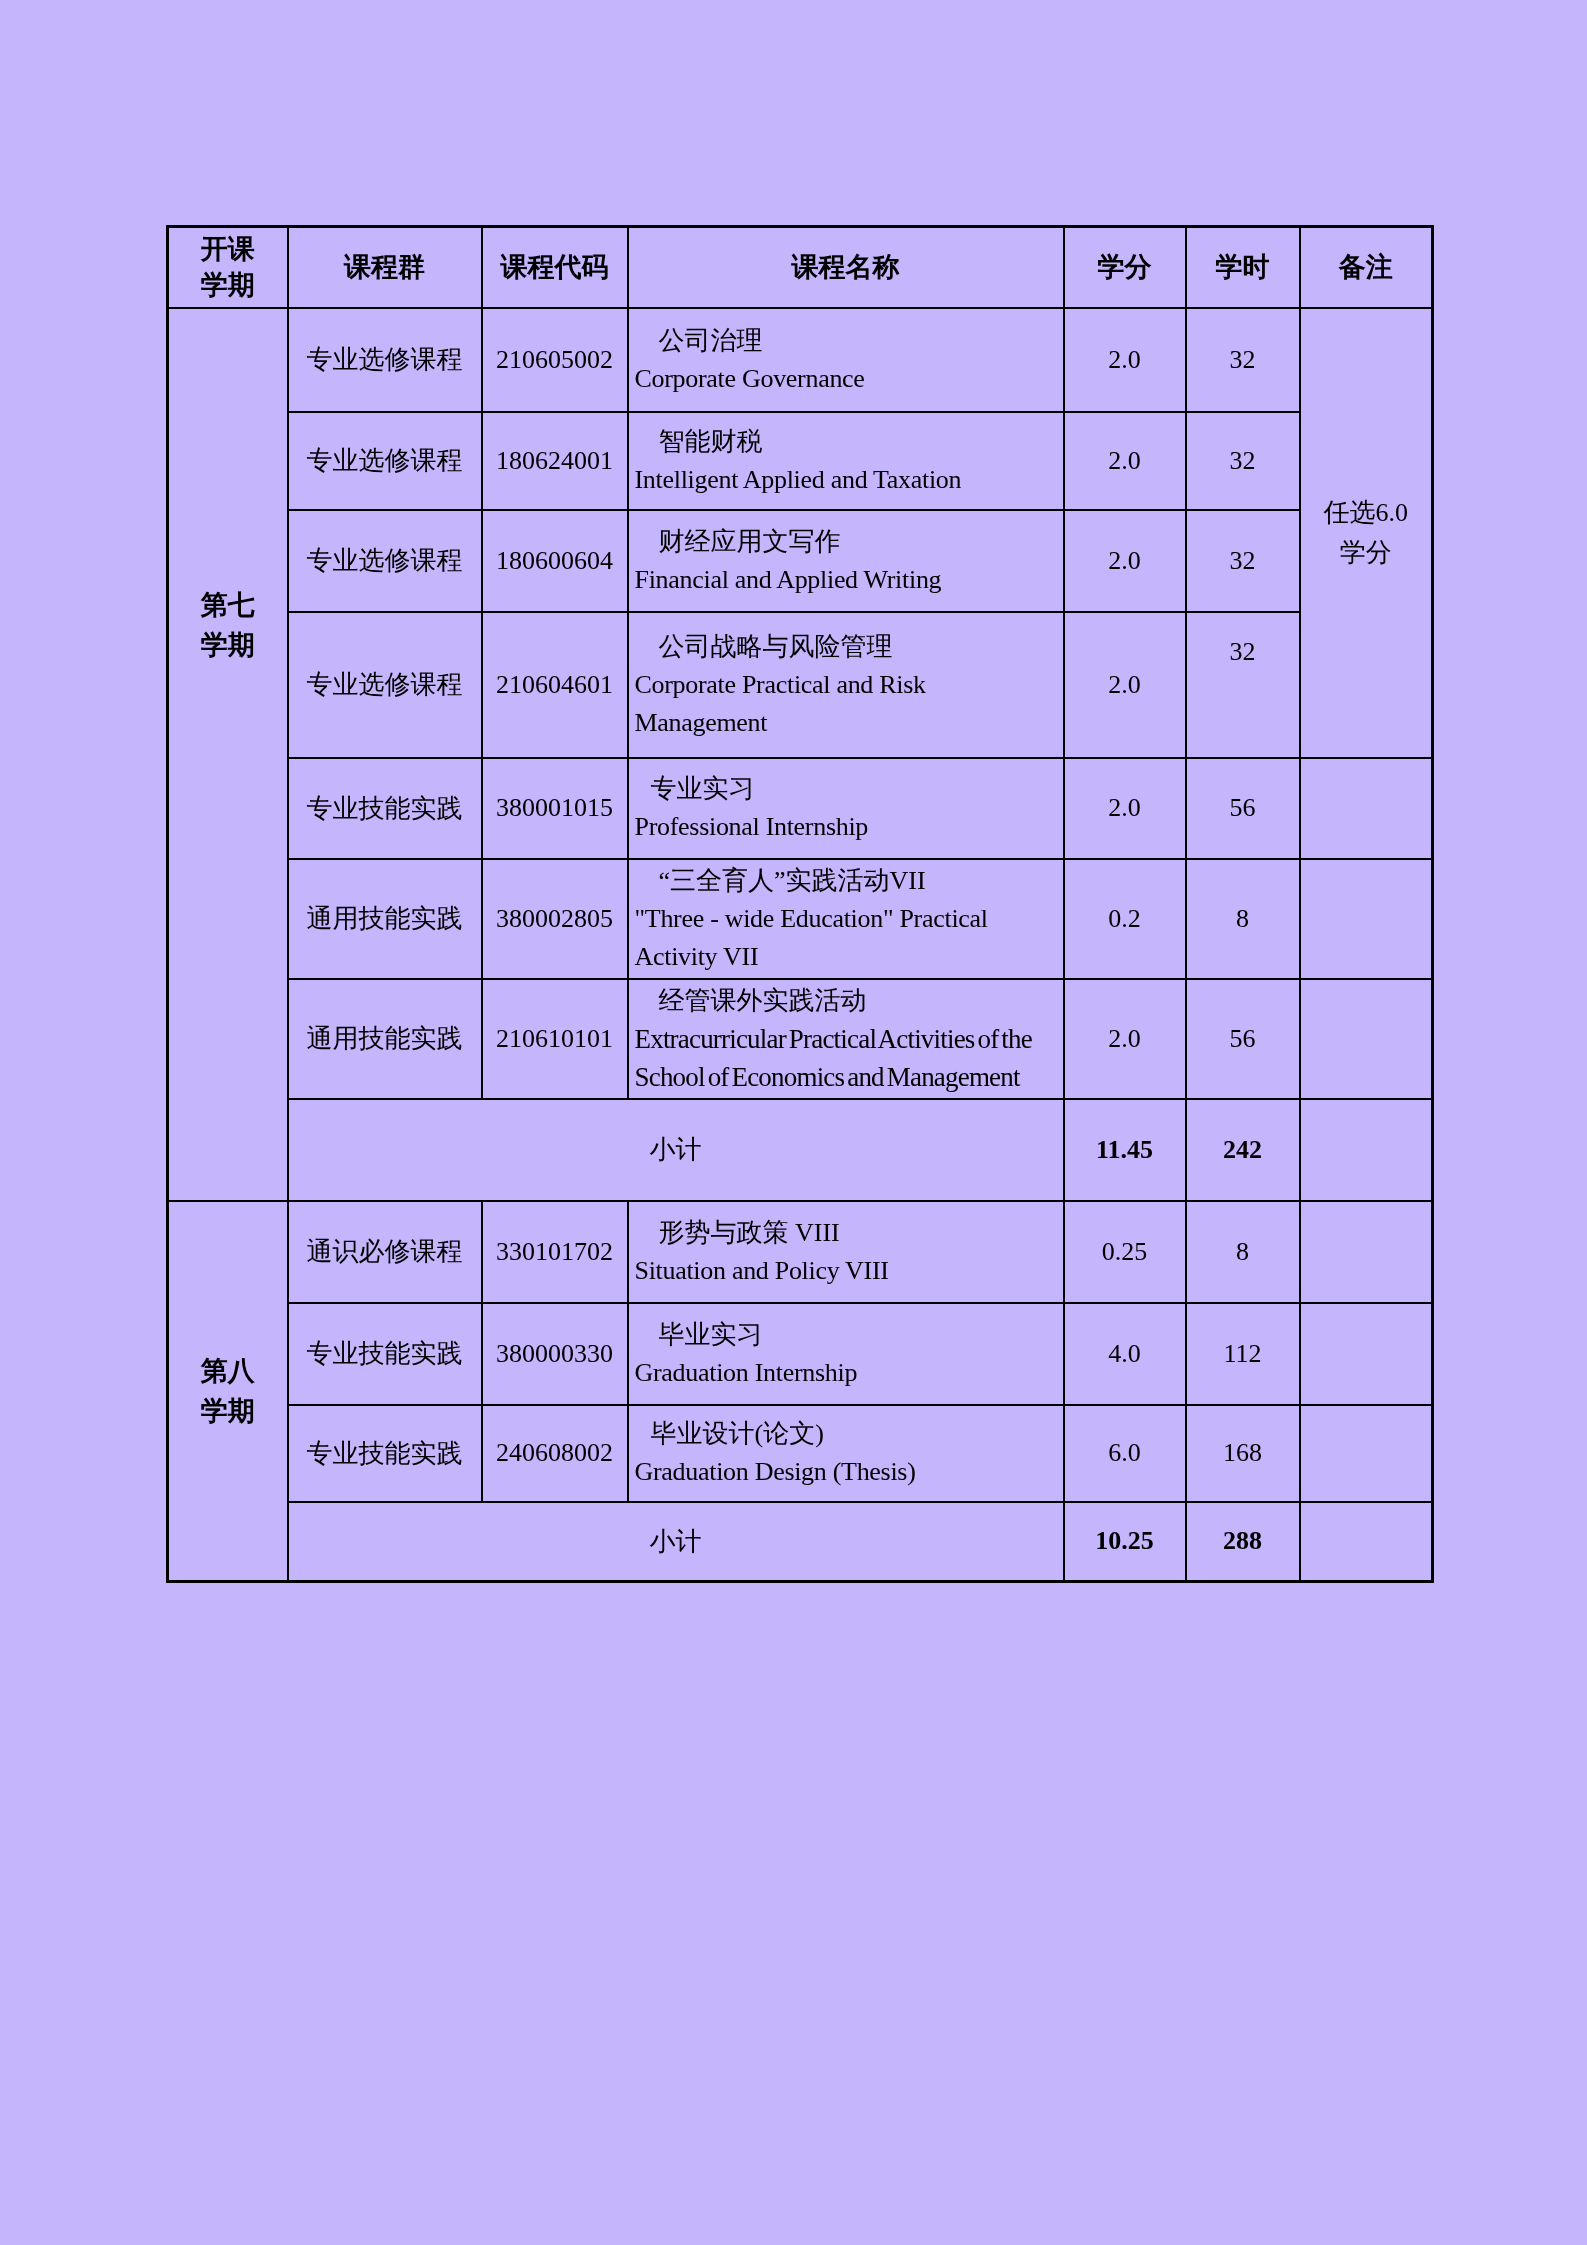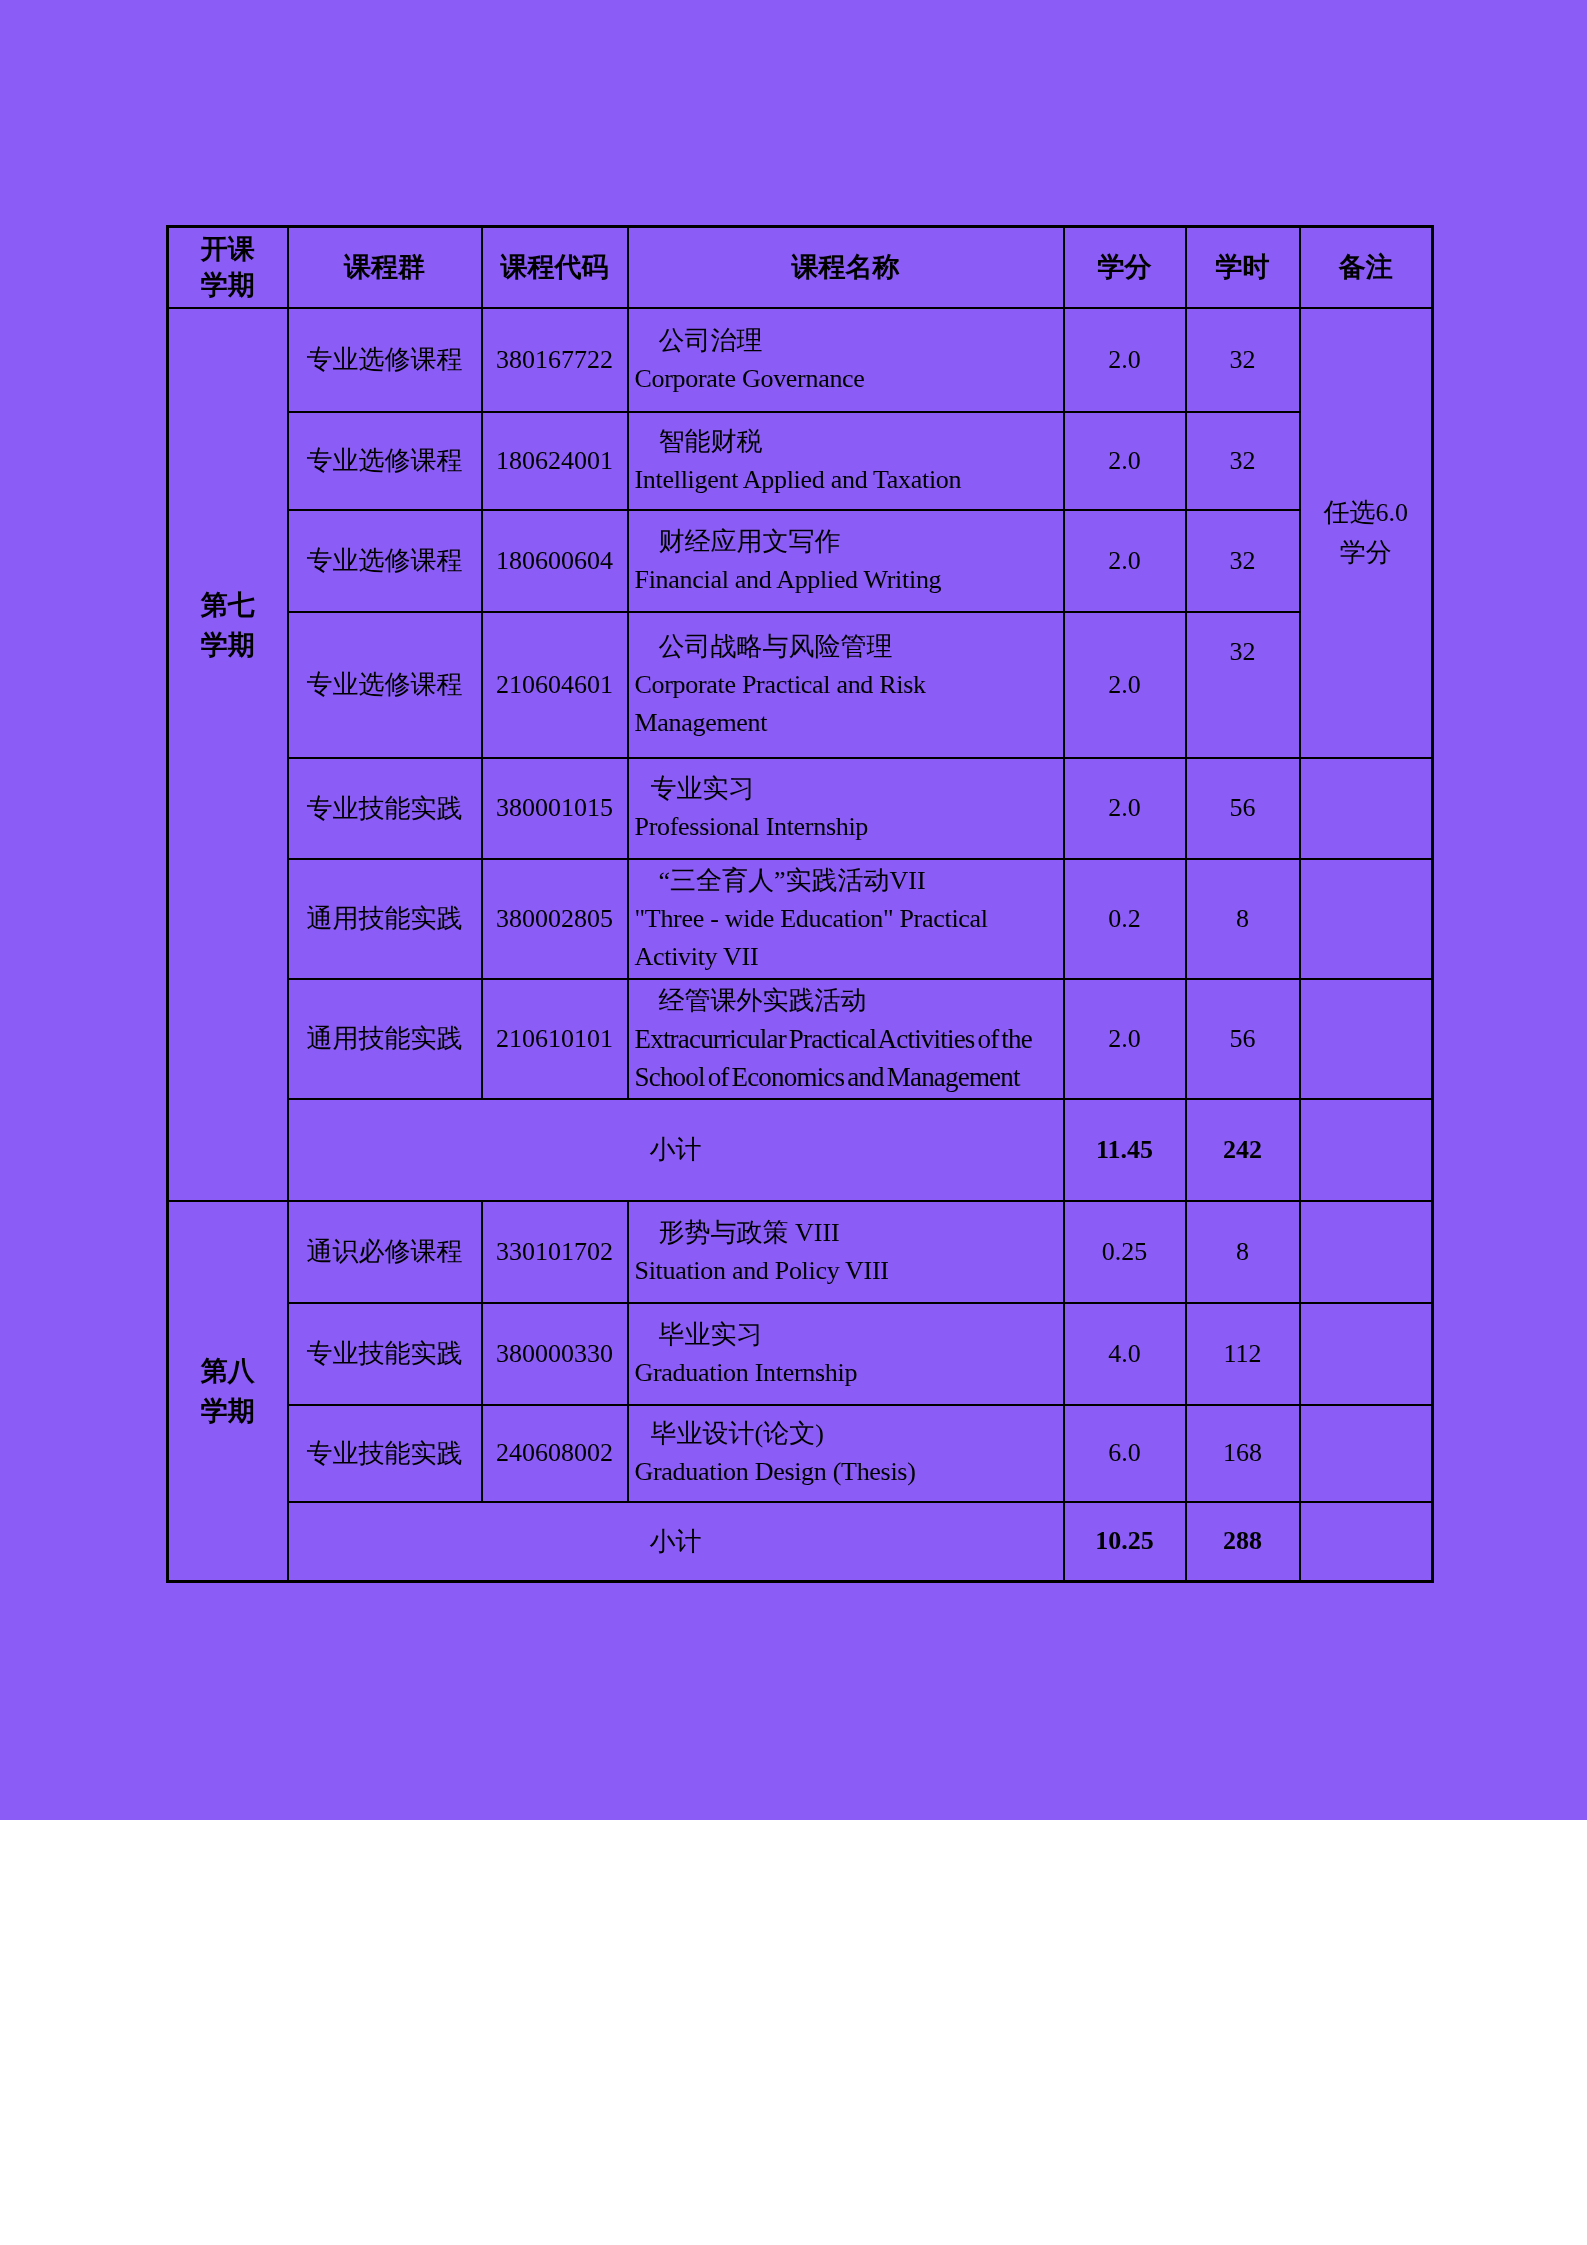--- a/index.html
+++ b/index.html
@@ -1,20 +1,20 @@
 <!DOCTYPE html>
 <html><head>
 <meta charset="utf-8">
 <style>
   html,body{margin:0;padding:0;background:#ffffff;}
   .page{
     position:relative;
     width:1587px;
-    height:1820px;
-    background:#8b5cf6;
+    height:2245px;
+    background:#c4b5fd;
     color:#000;
     font-family:"Liberation Serif", serif;
   }
   table.curriculum{
     position:absolute;
     left:166px;
     top:225px;
     width:1265px;
     border-collapse:collapse;
     table-layout:fixed;
@@ -84,21 +84,21 @@
       <th>课程名称</th>
       <th>学分</th>
       <th>学时</th>
       <th>备注</th>
     </tr>
 
     <tr style="height:104px">
       <td rowspan="8" class="sem sem-top">第七
 学期</td>
       <td>专业选修课程</td>
-      <td>380167722</td>
+      <td>210605002</td>
       <td class="name-cell">
         <div class="zh">公司治理</div>
         <div class="en">Corporate Governance</div>
       </td>
       <td>2.0</td>
       <td>32</td>
       <td rowspan="4" class="remark">任选6.0
 学分</td>
     </tr>
 

